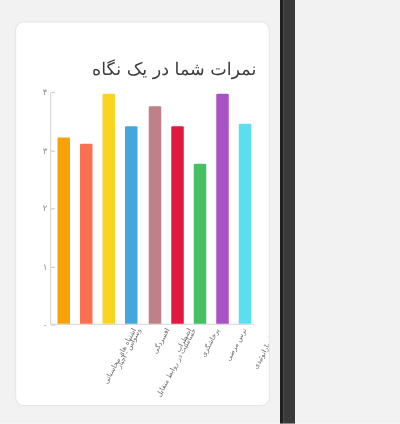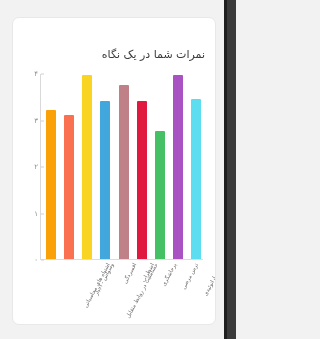--- a/index.html
+++ b/index.html
@@ -45,21 +45,21 @@
     border: 1px solid #e8e8e8;
     border-radius: 7px;
     box-sizing: border-box;
     overflow: hidden;
   }
 
   #chart-title {
     position: absolute;
     right: 10px;
     top: 30px;
-    font-size: 11px;
+    font-size: 14px;
     color: #3c3c3c;
     direction: rtl;
     white-space: nowrap;
     letter-spacing: 0.2px;
   }
 
   
   #plot {
     position: absolute;
     left: 27px;

